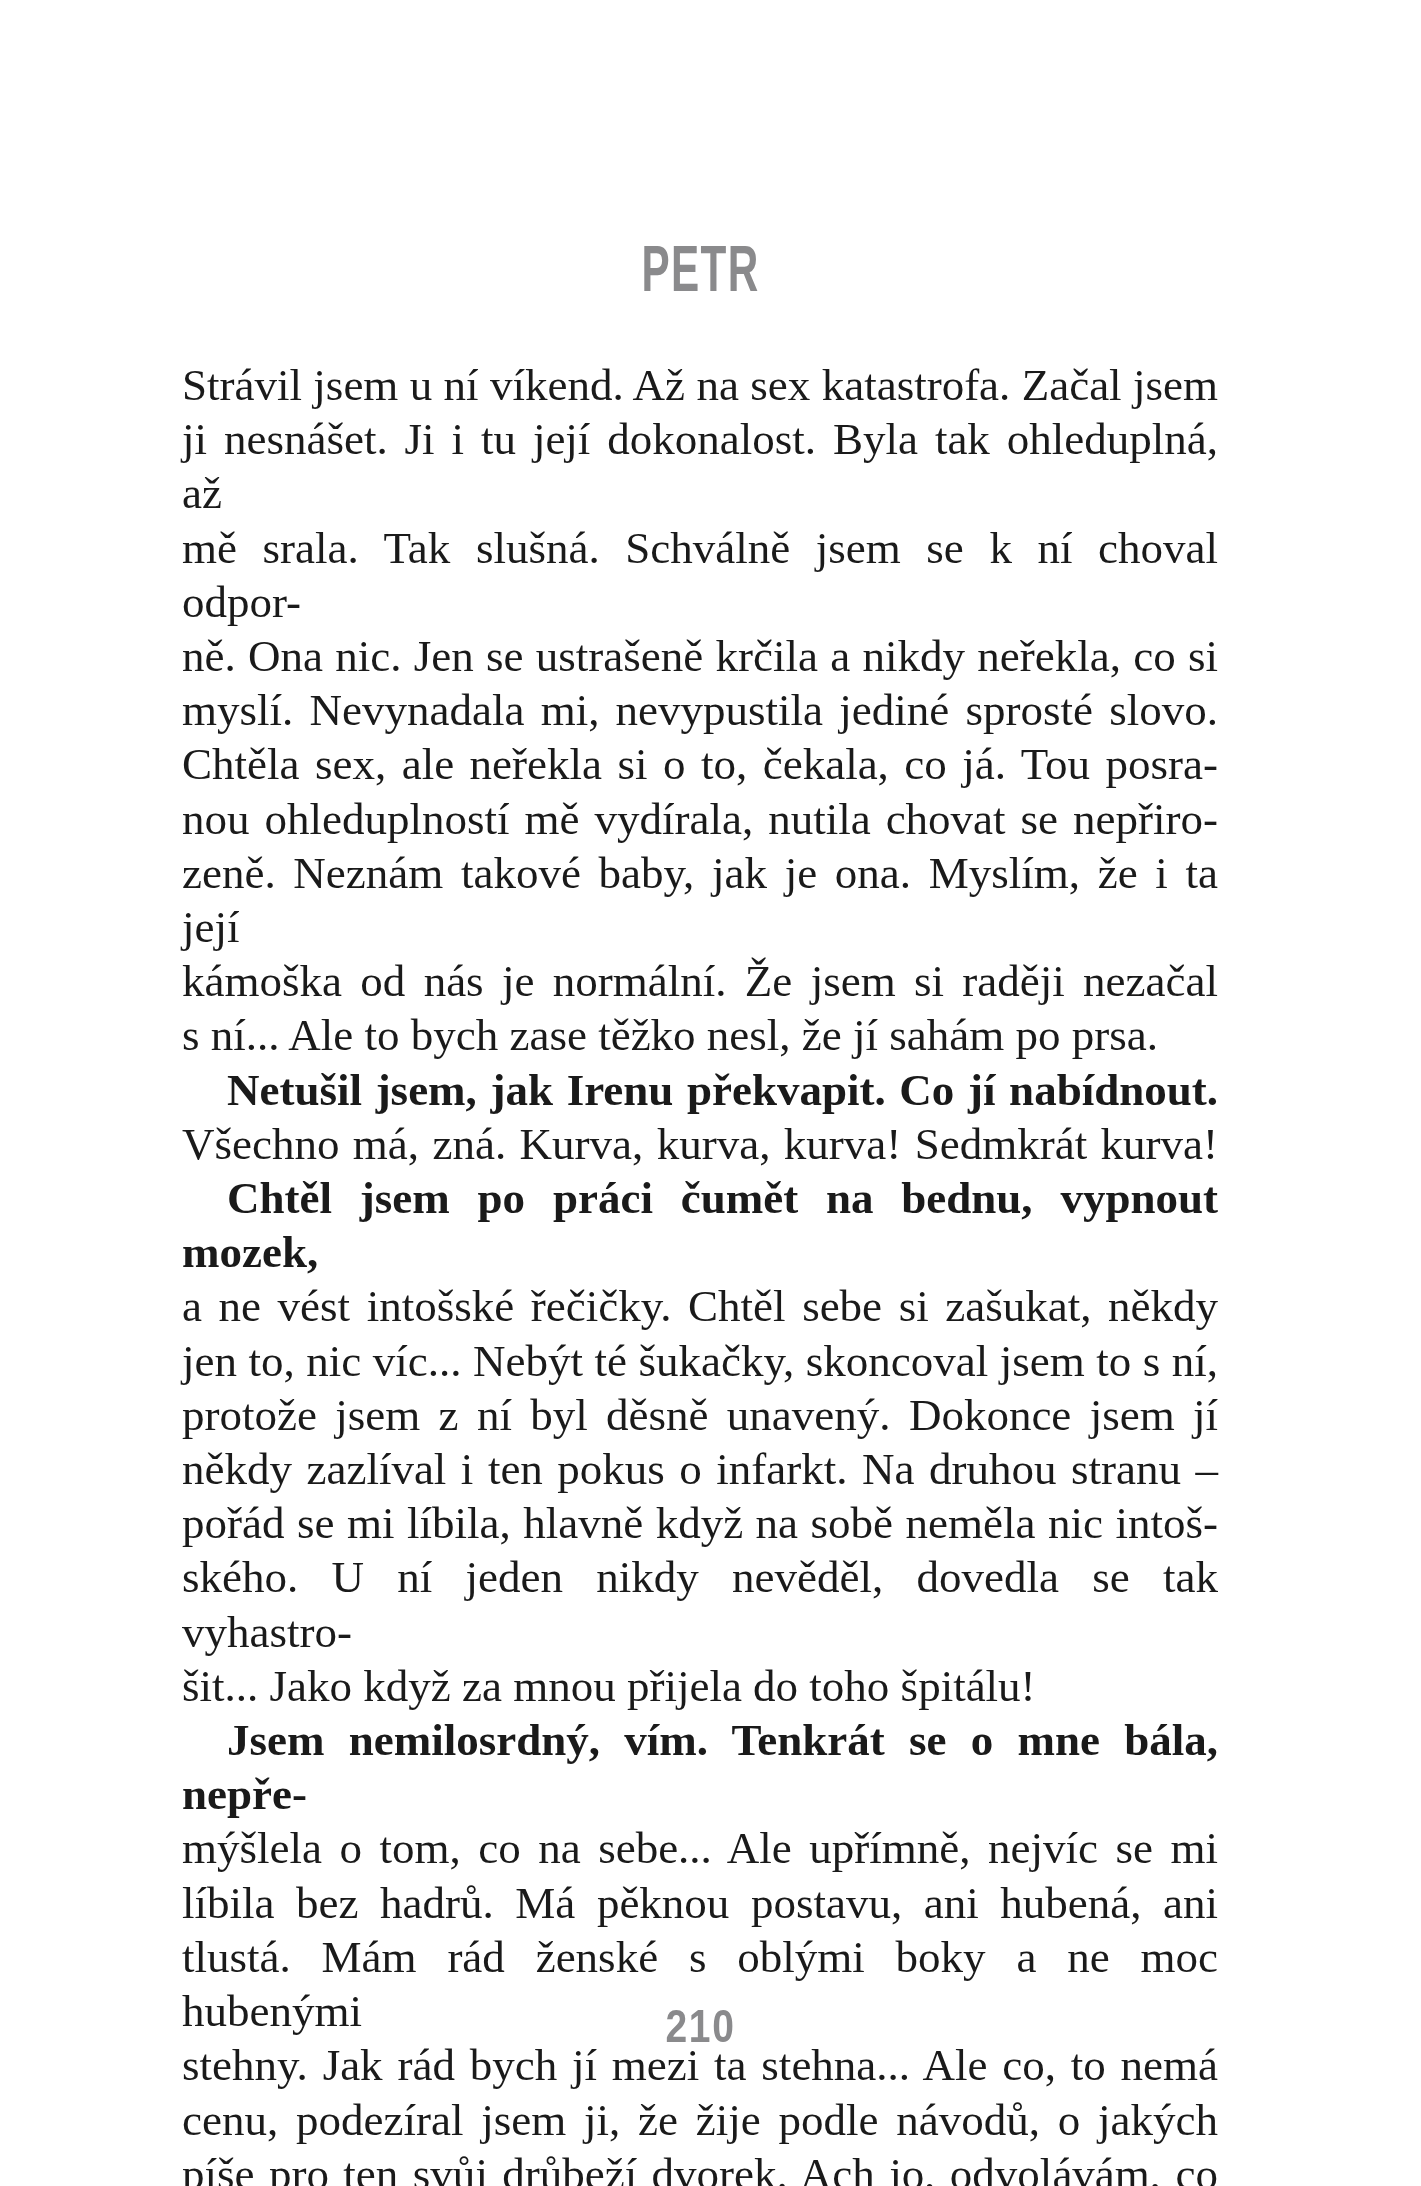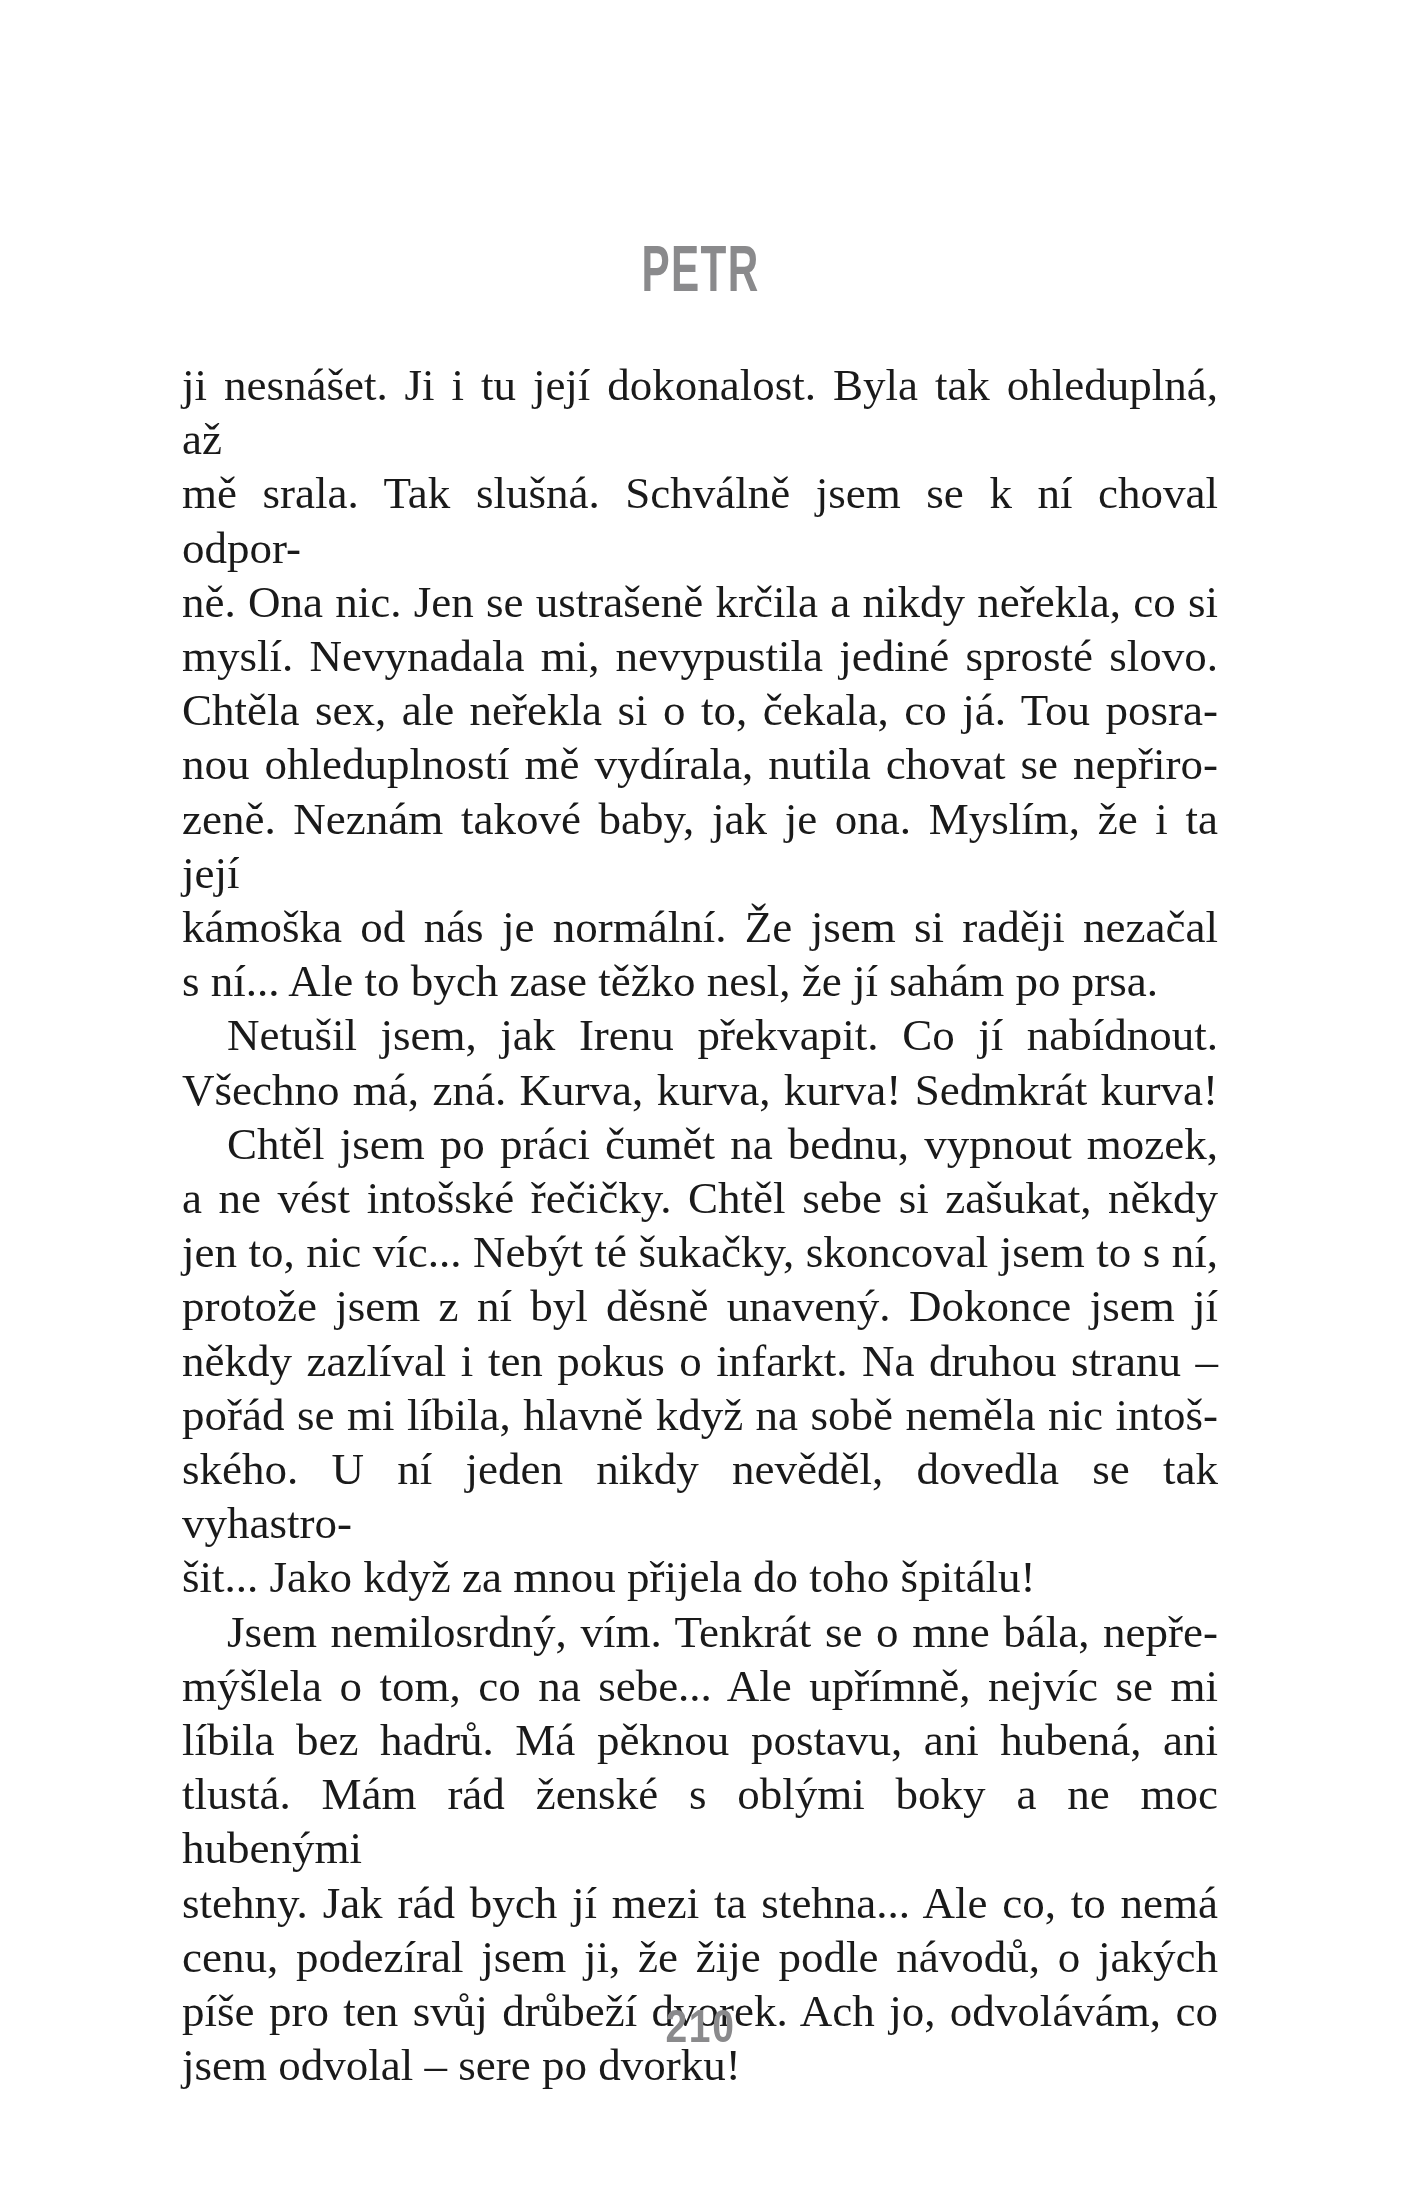--- a/index.html
+++ b/index.html
@@ -41,20 +41,21 @@
   }
   .line {
     text-align: justify;
     text-align-last: justify;
   }
   .line.para-end {
     text-align-last: left;
   }
   .line.indent {
     text-indent: 45px;
+    font-weight: bold;
   }
   .page-number {
     position: absolute;
     top: 2002px;
     left: 183px;
     width: 1035px;
     text-align: center;
     font-family: "Liberation Sans", sans-serif;
     font-weight: 700;
     font-size: 47px;
@@ -65,20 +66,21 @@
     transform-origin: center top;
   }
 </style>
 </head>
 <body>
 
 <div class="page">
   <div class="chapter-title">PETR</div>
 
   <div class="body-text">
+      <div class="line">Strávil jsem u ní víkend. Až na sex katastrofa. Začal jsem</div>
       <div class="line">ji nesnášet. Ji i tu její dokonalost. Byla tak ohleduplná, až</div>
       <div class="line">mě srala. Tak slušná. Schválně jsem se k ní choval odpor-</div>
       <div class="line">ně. Ona nic. Jen se ustrašeně krčila a nikdy neřekla, co si</div>
       <div class="line">myslí. Nevynadala mi, nevypustila jediné sprosté slovo.</div>
       <div class="line">Chtěla sex, ale neřekla si o to, čekala, co já. Tou posra-</div>
       <div class="line">nou ohleduplností mě vydírala, nutila chovat se nepřiro-</div>
       <div class="line">zeně. Neznám takové baby, jak je ona. Myslím, že i ta její</div>
       <div class="line">kámoška od nás je normální. Že jsem si raději nezačal</div>
       <div class="line para-end">s ní... Ale to bych zase těžko nesl, že jí sahám po prsa.</div>
       <div class="line indent">Netušil jsem, jak Irenu překvapit. Co jí nabídnout.</div>

